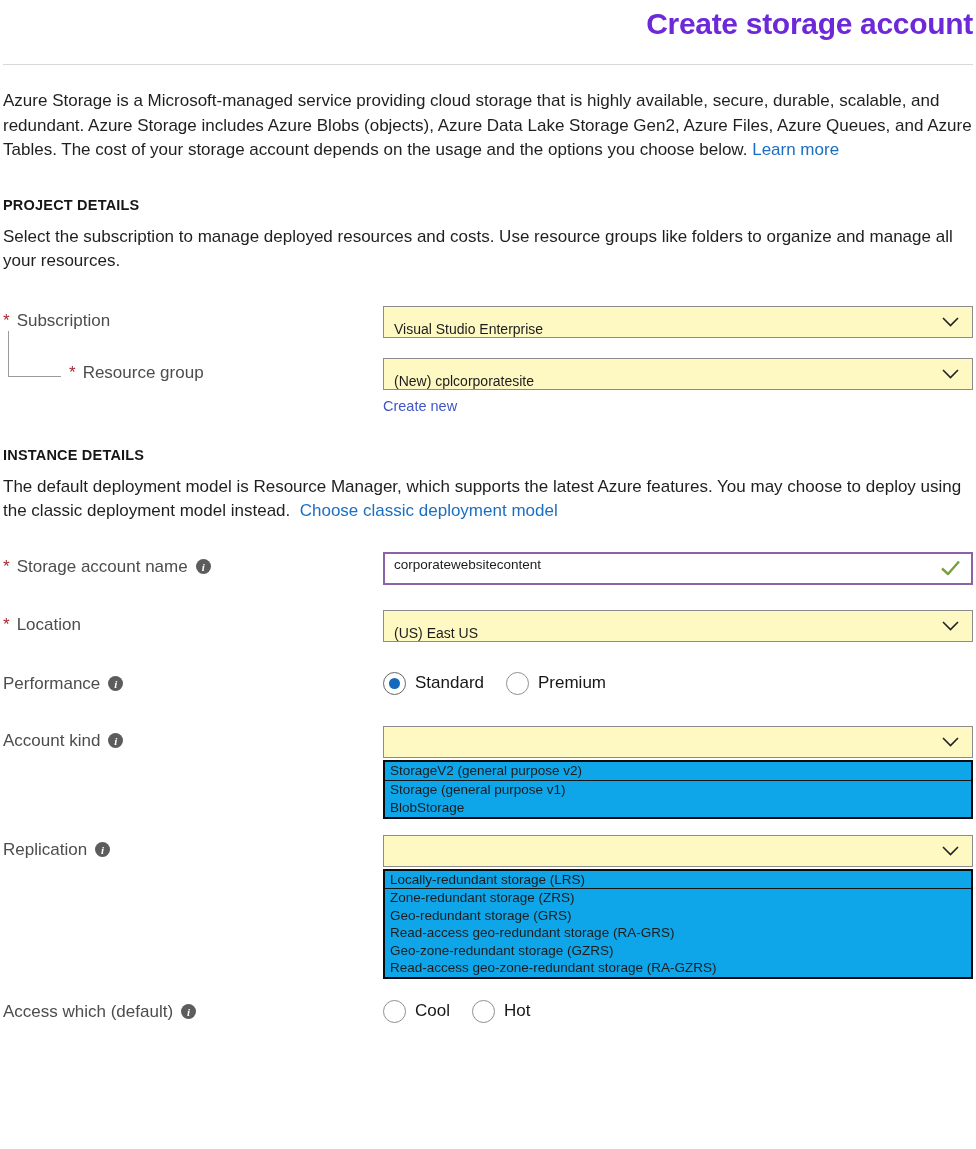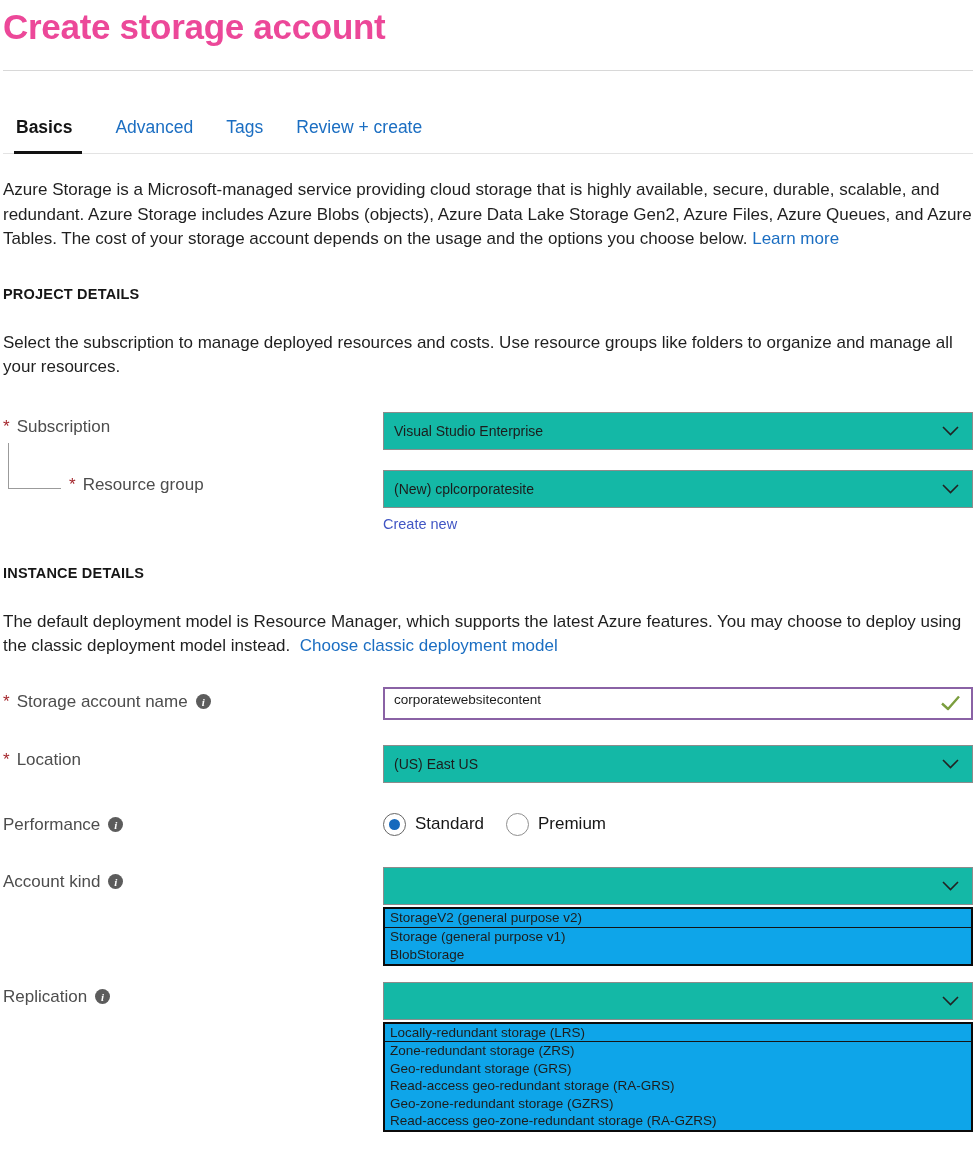--- a/index.html
+++ b/index.html
@@ -5,51 +5,51 @@
   * { box-sizing: border-box; margin: 0; padding: 0; }
   html,body { background:#ffffff; }
   body {
     width: 976px; height: 1149px; overflow: hidden;
     font-family: "Liberation Sans", sans-serif;
     color: #1a1a1a;
   }
   .page { padding: 0 3px; }
 
   
-  .page-title { margin-top: 7px; font-size: 35px; font-weight: 700; color:#ec4899; letter-spacing:-0.3px; }
+  .page-title { margin-top: 7px; font-size: 30px; font-weight: 700; color:#6d28d9; letter-spacing:-0.3px;text-align:right; }
   .top-divider { margin-top: 23px; border: 0; border-top: 1px solid #d8d8d8; }
 
   
   .tabs { display: flex; margin-top: 46px; border-bottom: 1px solid #e3e3e3; padding-left: 11px; }
   .tab { font-size: 17.5px; color: #1b6ec2; padding-bottom: 13px; margin-right: 33px; cursor: pointer; }
   .tab.active { color: #141414; font-weight: 700; border-bottom: 3px solid #111; margin-bottom: -1px; padding-left:2px; padding-right:10px; }
 
   
   .para { margin-top: 24px; font-size: 17px; line-height: 24.5px; color: #1f1f1f; max-width: 972px; }
   a.link { color: #1b6ec2; text-decoration: none; cursor: pointer; }
   a.link-createnew { color: #4156c4; }
 
   .section-heading { margin-top: 34px; font-size: 14.5px; font-weight: 700; color: #161616; letter-spacing: 0.2px; }
-  .section-desc { margin-top: 29px; }
+  .section-desc { margin-top: 12px; }
 
   
   .row { display: flex; align-items: flex-start; position: relative; }
   .row-label { width: 380px; flex-shrink: 0; font-size: 17px; color: #4d4d4d; padding-top: 5px; display:flex; align-items:center; }
   .row-field { flex: 1; min-width: 0; }
   .req { color: #a4262c; margin-right: 7px; font-size: 17px; }
 
   .info-icon { width: 15px; height: 15px; margin-left: 8px; border-radius: 50%; background: #5c5c5c;
     color: #fff; font-size: 11px; font-weight: 700; font-style: italic;
     display: inline-flex; align-items: center; justify-content: center; flex-shrink:0;
     font-family: "Liberation Serif", serif; }
 
   
   .select {
-    position: relative; display: flex; align-items: center;
-    height: 38px; border: 1px solid #8c8c8c; background: #14b8a6;
+    position: relative; display: flex; align-items: flex-end;
+    height: 32px; border: 1px solid #8c8c8c; background: #fef9c3;
     padding: 0 34px 0 10px; font-size: 14px; color: #1c1c1c; cursor: pointer;
   }
   .select .chev { position: absolute; right: 13px; top: 50%; transform: translateY(-50%); display:flex; }
 
   
   .text-input {
     position: relative; display: flex; align-items: center;
     height: 33px; border: 2px solid #8a62a5; background: #fff;
     padding: 0 34px 8px 9px; font-size: 13.5px; color: #1c1c1c;
   }
@@ -90,26 +90,20 @@
   .row-accesstier { margin-top: 18px; }
 </style>
 </head>
 <body>
 
 <div class="page">
 
   <h1 class="page-title">Create storage account</h1>
   <hr class="top-divider">
 
-  <div class="tabs">
-    <div class="tab active">Basics</div>
-    <div class="tab">Advanced</div>
-    <div class="tab">Tags</div>
-    <div class="tab">Review + create</div>
-  </div>
 
   <p class="para"><span>Azure Storage is a Microsoft-managed service providing cloud storage that is highly available, secure, durable, scalable, and redundant. Azure Storage includes Azure Blobs (objects), Azure Data Lake Storage Gen2, Azure Files, Azure Queues, and Azure Tables. The cost of your storage account depends on the usage and the options you choose below.</span>
     <a class="link">Learn more</a></p>
 
   <div class="section-heading">PROJECT DETAILS</div>
   <p class="para section-desc">Select the subscription to manage deployed resources and costs. Use resource groups like folders to organize and manage all your resources.</p>
 
   <div class="row row-subscription">
     <div class="row-label">
       <span class="req">*</span>

